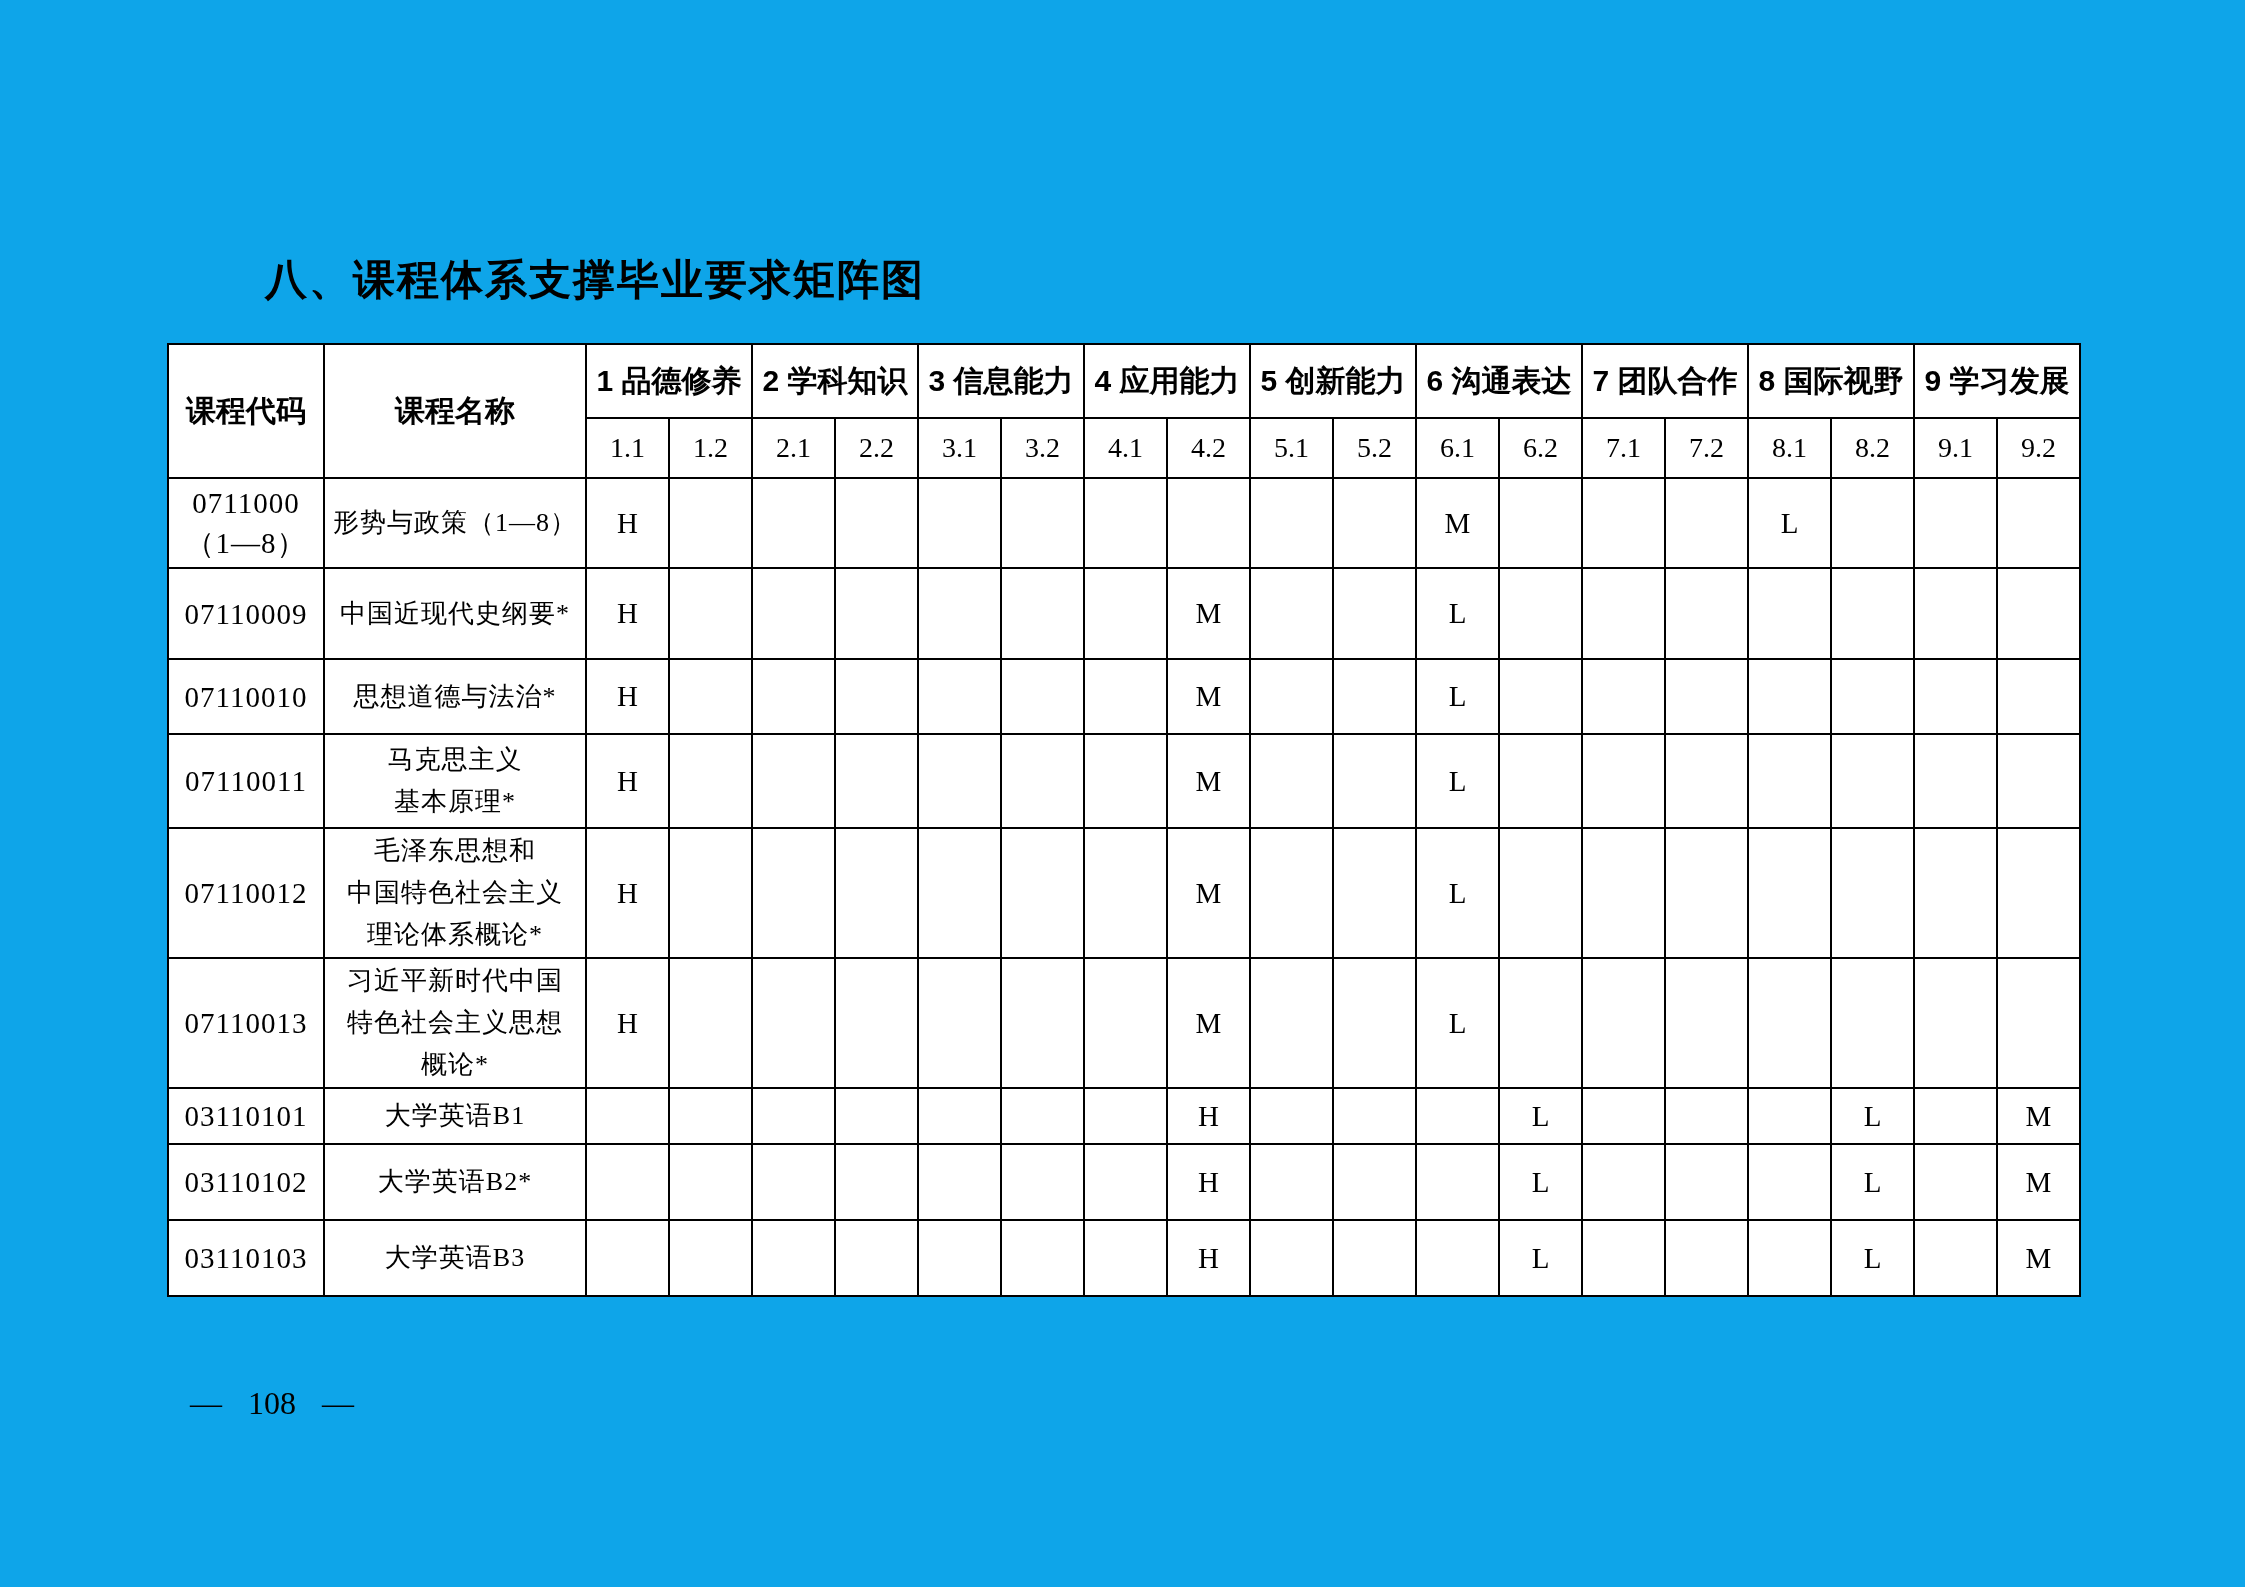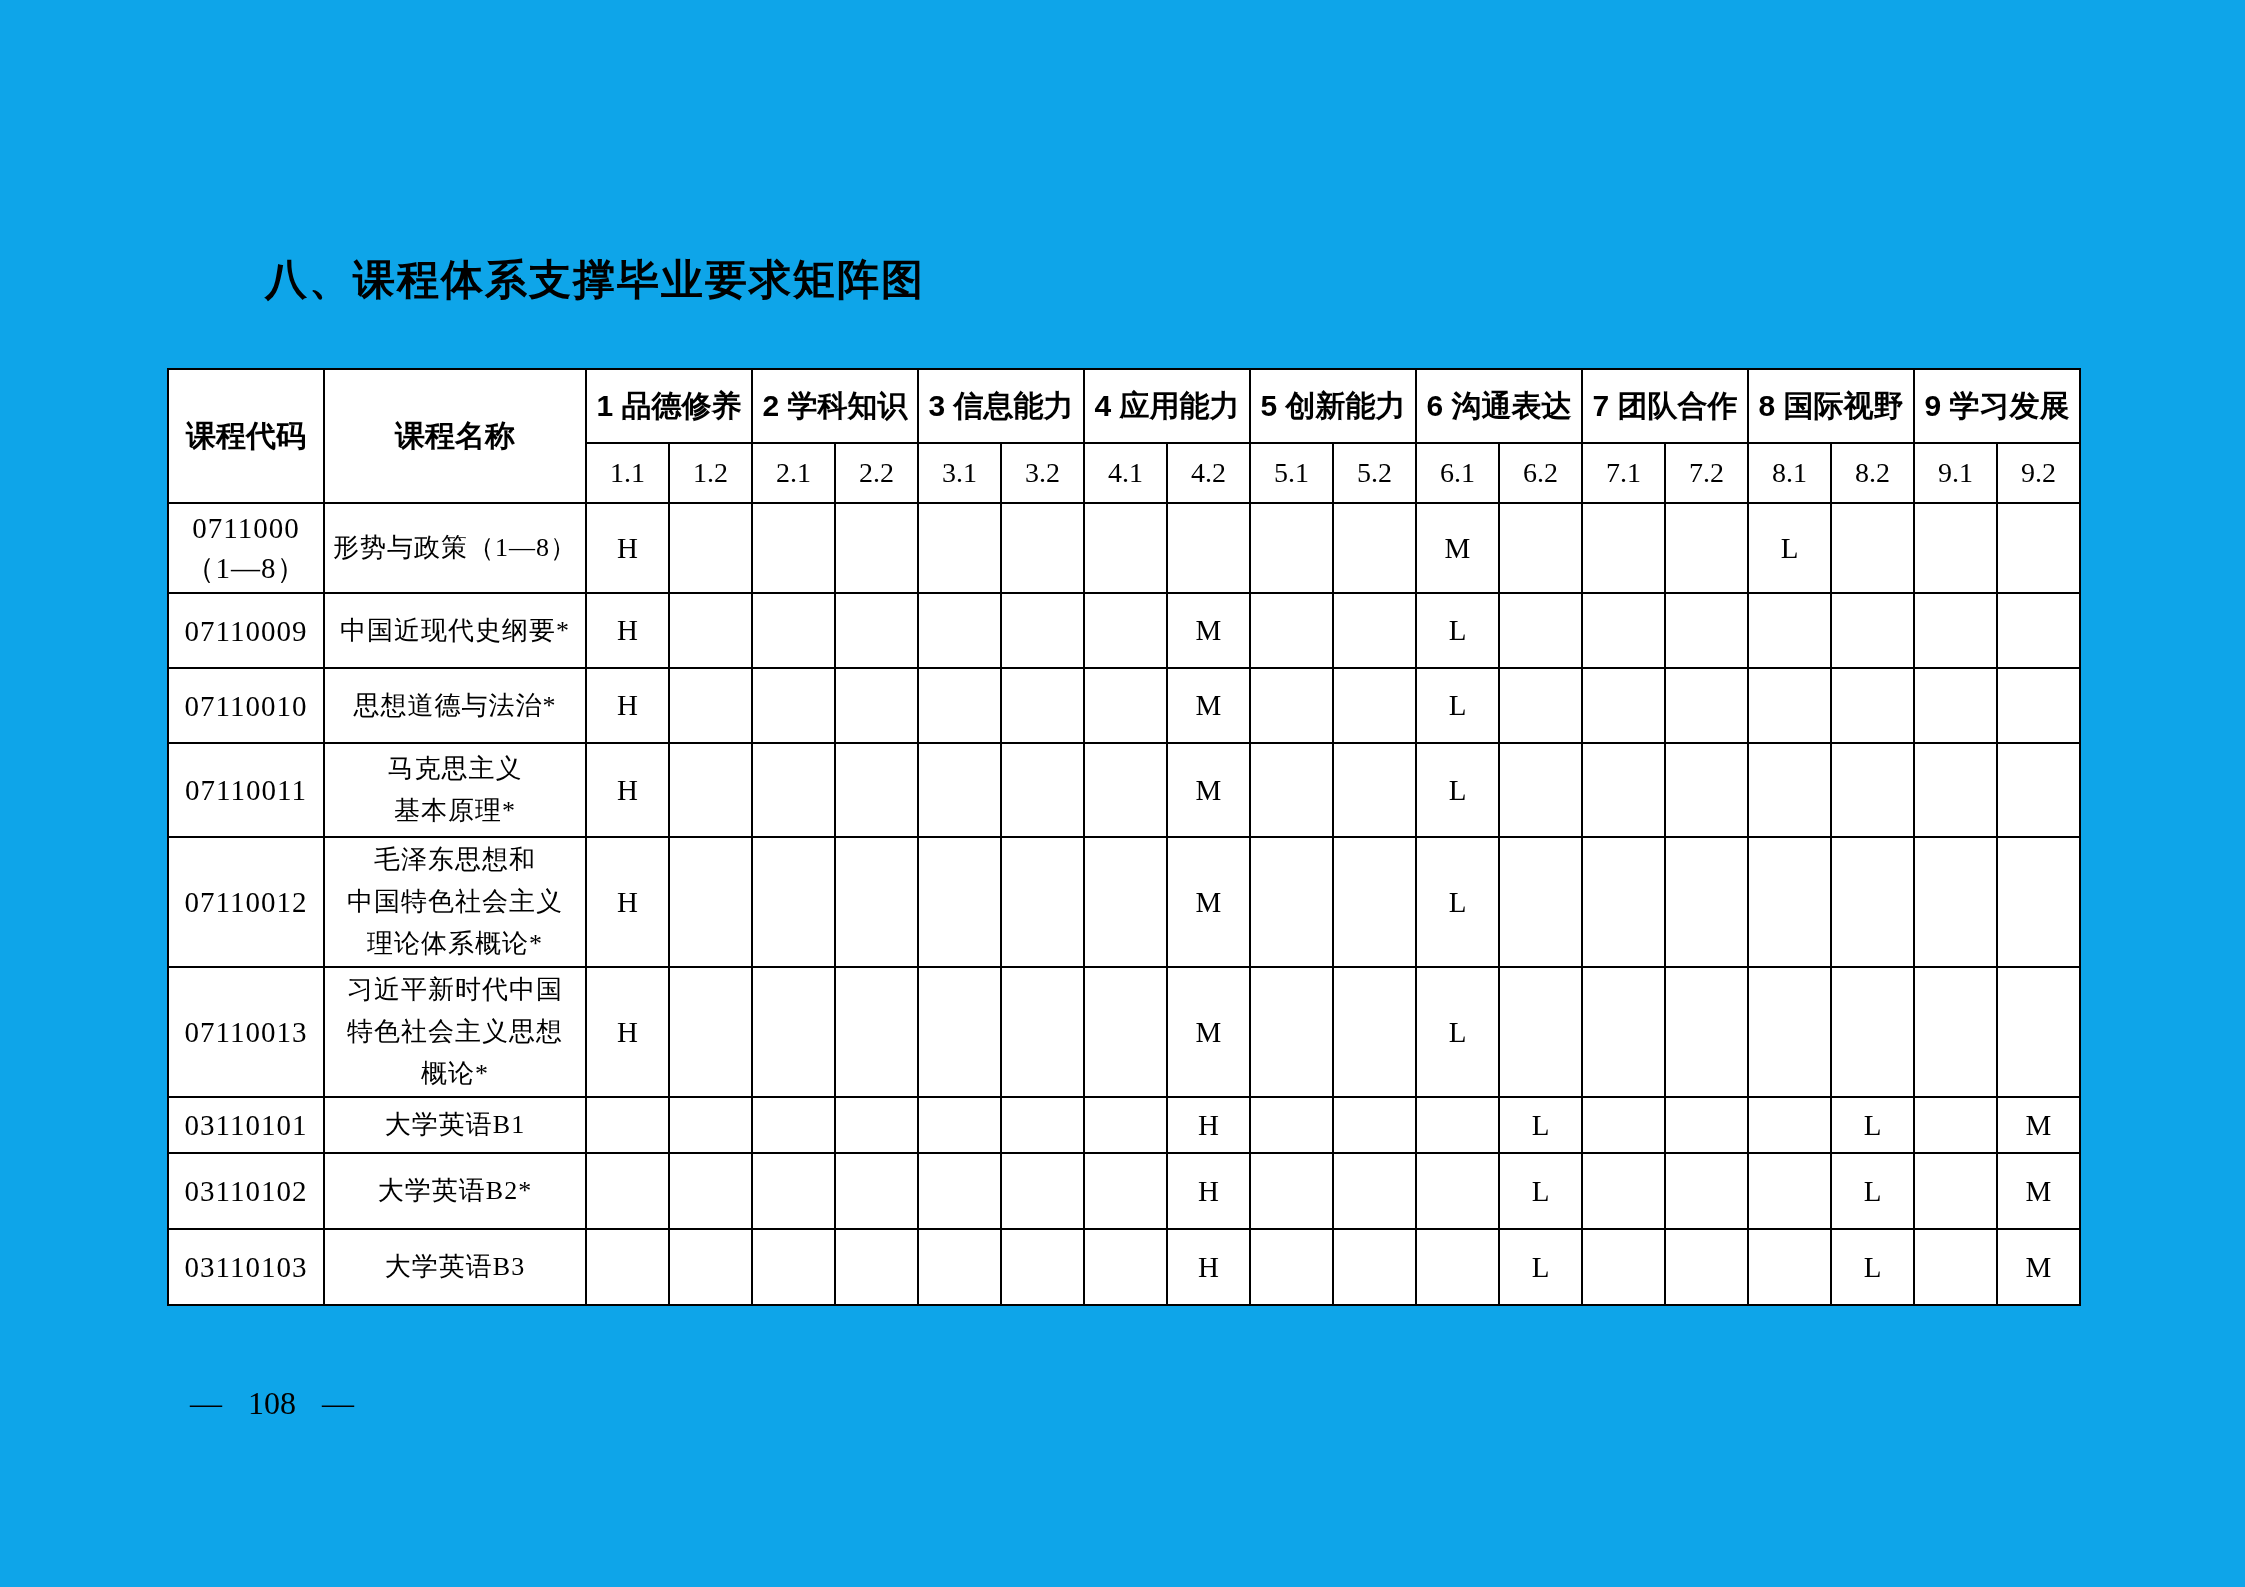--- a/index.html
+++ b/index.html
@@ -18,21 +18,21 @@
     top: 252px;
     font-family: "Liberation Sans", sans-serif;
     font-weight: bold;
     font-size: 42px;
     letter-spacing: 2px;
     white-space: nowrap;
   }
   table.matrix {
     position: absolute;
     left: 167px;
-    top: 368px;
+    top: 343px;
     border-collapse: collapse;
     table-layout: fixed;
     width: 1912px;
     background: #ffffff;
   }
   table.matrix th, table.matrix td {
     border: 2px solid #000000;
     text-align: center;
     vertical-align: middle;
     padding: 0;
@@ -155,21 +155,21 @@
           <td class="mark"></td>
           <td class="mark">M</td>
           <td class="mark"></td>
           <td class="mark"></td>
           <td class="mark"></td>
           <td class="mark">L</td>
           <td class="mark"></td>
           <td class="mark"></td>
           <td class="mark"></td>
         </tr>
-        <tr style="height: 75px; margin-left: 32px;">
+        <tr style="height: 91px; margin-left: 32px;">
           <td class="code">
             <div>07110009</div>
           </td>
           <td class="name">
             <div>中国近现代史纲要*</div>
           </td>
           <td class="mark">H</td>
           <td class="mark"></td>
           <td class="mark"></td>
           <td class="mark"></td>

